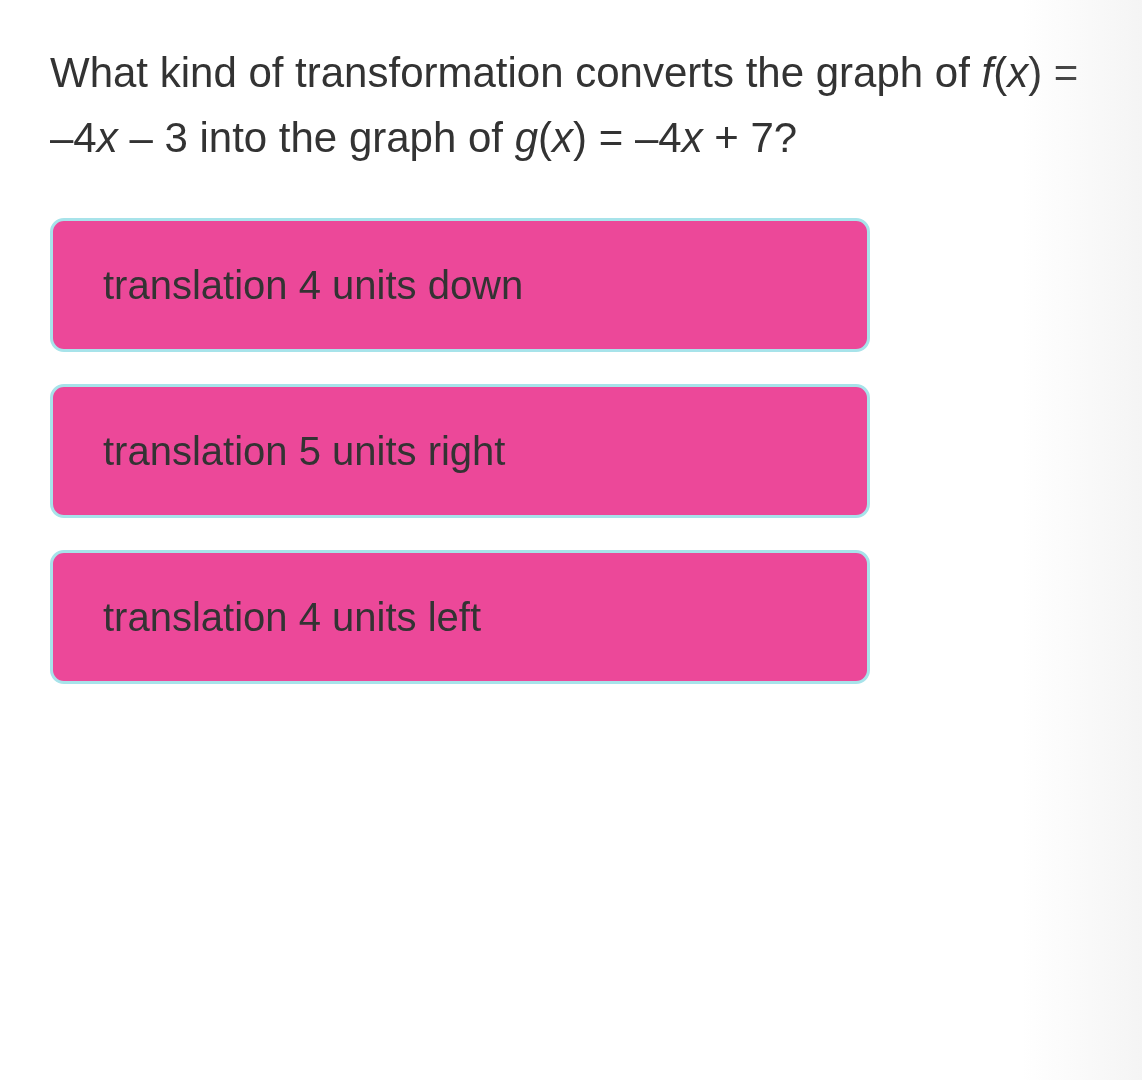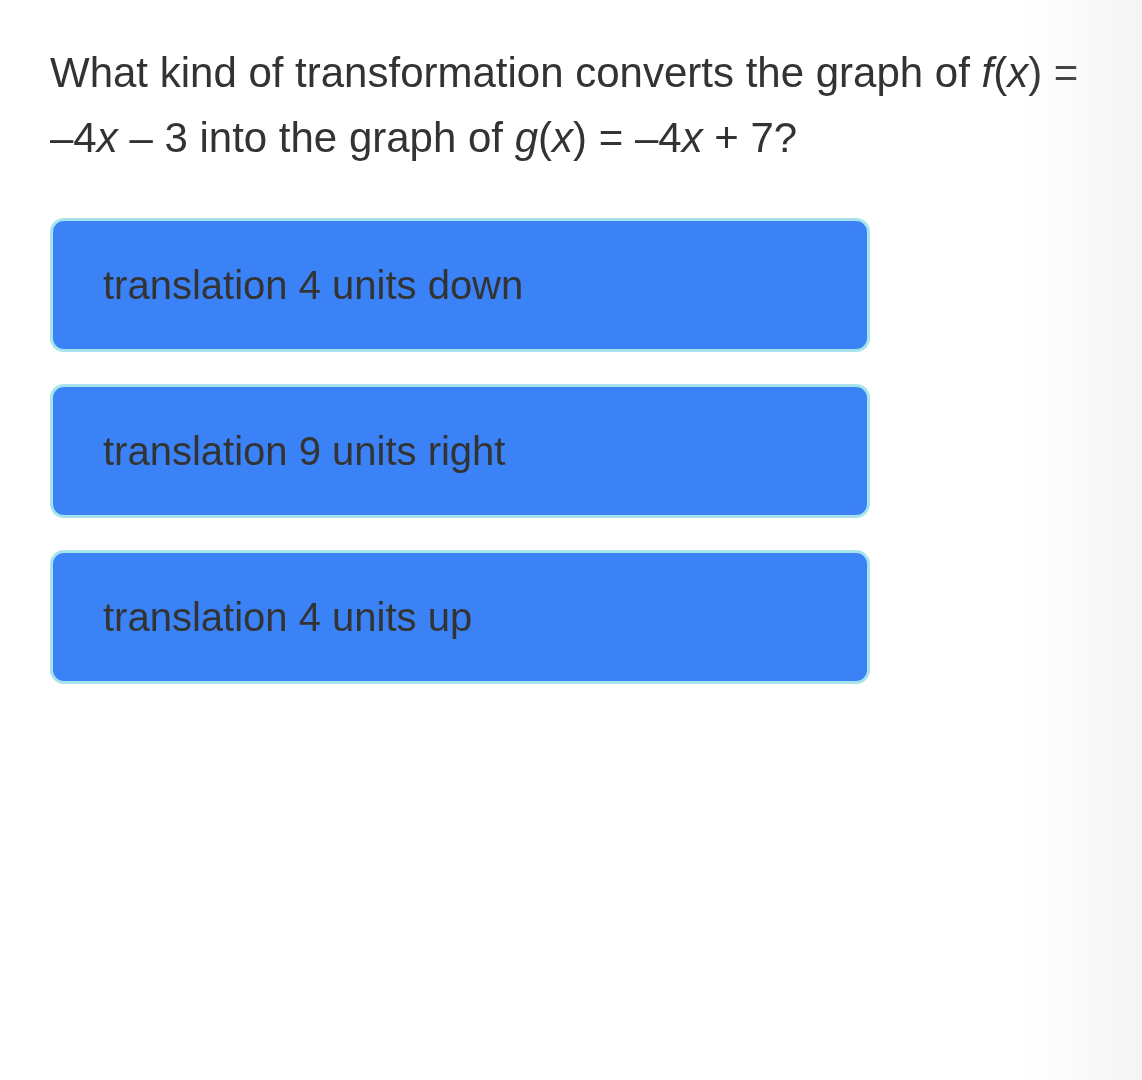--- a/index.html
+++ b/index.html
@@ -38,38 +38,38 @@
   }
   .options {
     display: flex;
     flex-direction: column;
     gap: 32px;
     width: 820px;
   }
   .option-card {
     border: 3px solid #a7e3ea;
     border-radius: 14px;
-    background: #3b82f6;
+    background: #ec4899;
     padding: 40px 50px;
     font-size: 40px;
     color: #333333;
     cursor: pointer;
     line-height: 1.2;
   }
 </style>
 </head>
 <body>
 
 <div class="question">
   <span>What kind of transformation converts the graph of </span><span class="func">f</span>(<span class="func">x</span>)<span> = –4</span><span class="func">x</span><span> – 3 into the graph of </span><span class="func">g</span>(<span class="func">x</span>)<span> = –4</span><span class="func">x</span><span> + 7?</span>
 </div>
 
 <div class="options">
   <div class="option-card">
     <span>translation 4 units down</span>
   </div>
   <div class="option-card">
-    <span>translation 9 units right</span>
+    <span>translation 5 units right</span>
   </div>
   <div class="option-card">
-    <span>translation 4 units up</span>
+    <span>translation 4 units left</span>
   </div>
 </div>
 
 </body></html>

